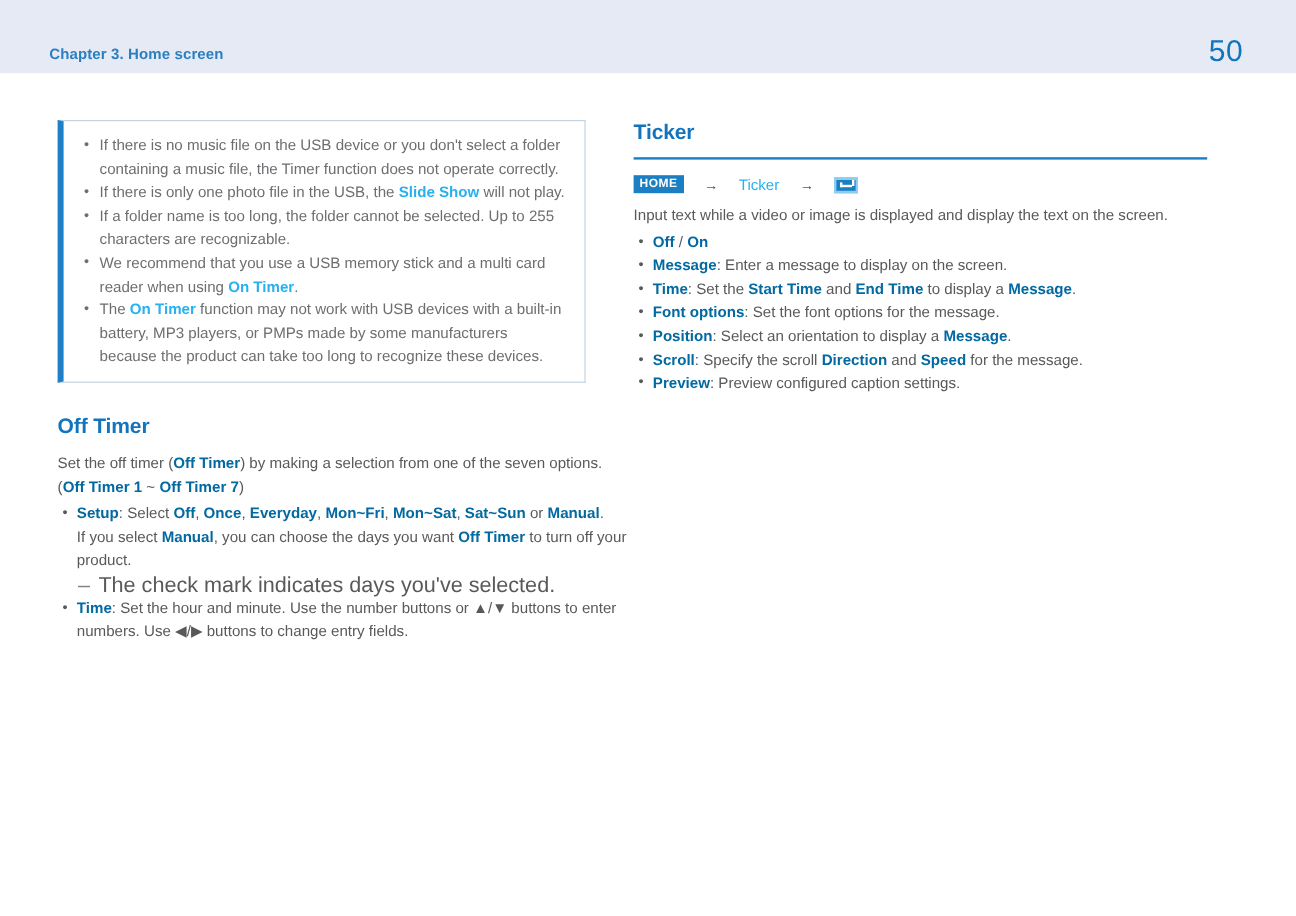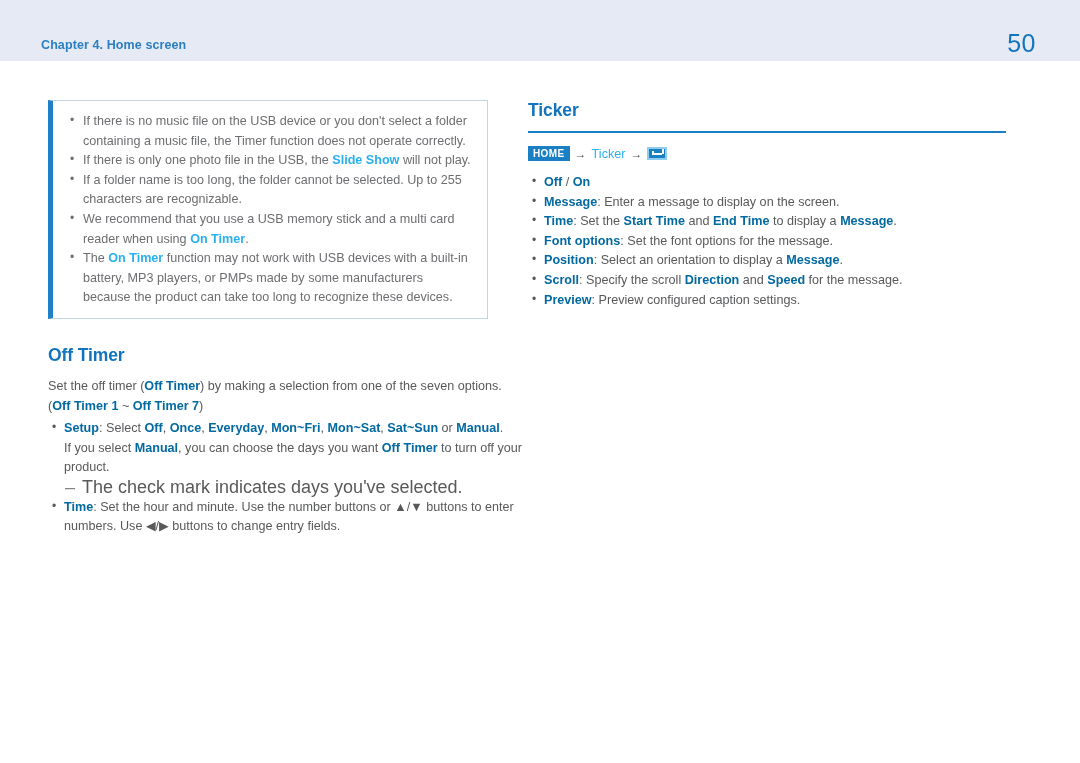--- a/index.html
+++ b/index.html
@@ -158,22 +158,22 @@
     font-weight: bold;
   }
   .accent-note {
     color: #29b0ee;
     font-weight: bold;
   }
 
   
   .breadcrumb {
     display: flex;
-    align-items: center;
-    gap: 5px;
+    align-items: flex-end;
+    gap: 17px;
     margin-top: 13px;
     font-size: 12.6px;
   }
   .home-badge {
     display: inline-block;
     background: #1b7fc4;
     color: #ffffff;
     font-size: 10px;
     font-weight: bold;
     letter-spacing: 0.4px;
@@ -223,21 +223,21 @@
     width: 2px;
     height: 5px;
     background: #ffffff;
   }
   .spacer-16 { height: 16px; }
 </style>
 </head>
 <body>
 
 <div class="header-band"></div>
-<div class="chapter-label">Chapter 4. Home screen</div>
+<div class="chapter-label">Chapter 3. Home screen</div>
 <div class="page-number">50</div>
 
 <div class="col-left">
 
   <div class="note-box">
     <ul class="note-list" id="note-list">
         <li><span>If there is no music file on the USB device or you don't select a folder containing a music file, the Timer function does not operate correctly.</span></li>
         <li><span>If there is only one photo file in the USB, the </span><span class="accent-note">Slide Show</span><span> will not play.</span></li>
         <li><span>If a folder name is too long, the folder cannot be selected. Up to 255 characters are recognizable.</span></li>
         <li><span>We recommend that you use a USB memory stick and a multi card reader when using </span><span class="accent-note">On Timer</span><span>.</span></li>
@@ -275,20 +275,21 @@
     <span class="bc-arrow">→</span>
     <span class="bc-link">Ticker</span>
     <span class="bc-arrow">→</span>
     <span class="enter-key-icon">
         <span class="enter-key-tail"></span>
       </span>
   </div>
 
   <div style="height:9px"></div>
 
+  <p class="body-text">Input text while a video or image is displayed and display the text on the screen.</p>
 
   <div style="height:3px"></div>
 
   <ul class="bullets" id="ticker-bullets">
       <li><span class="accent">Off</span><span> / </span><span class="accent">On</span></li>
       <li><span class="accent">Message</span><span>: Enter a message to display on the screen.</span></li>
       <li><span class="accent">Time</span><span>: Set the </span><span class="accent">Start Time</span><span> and </span><span class="accent">End Time</span><span> to display a </span><span class="accent">Message</span><span>.</span></li>
       <li><span class="accent">Font options</span><span>: Set the font options for the message.</span></li>
       <li><span class="accent">Position</span><span>: Select an orientation to display a </span><span class="accent">Message</span><span>.</span></li>
       <li><span class="accent">Scroll</span><span>: Specify the scroll </span><span class="accent">Direction</span><span> and </span><span class="accent">Speed</span><span> for the message.</span></li>

